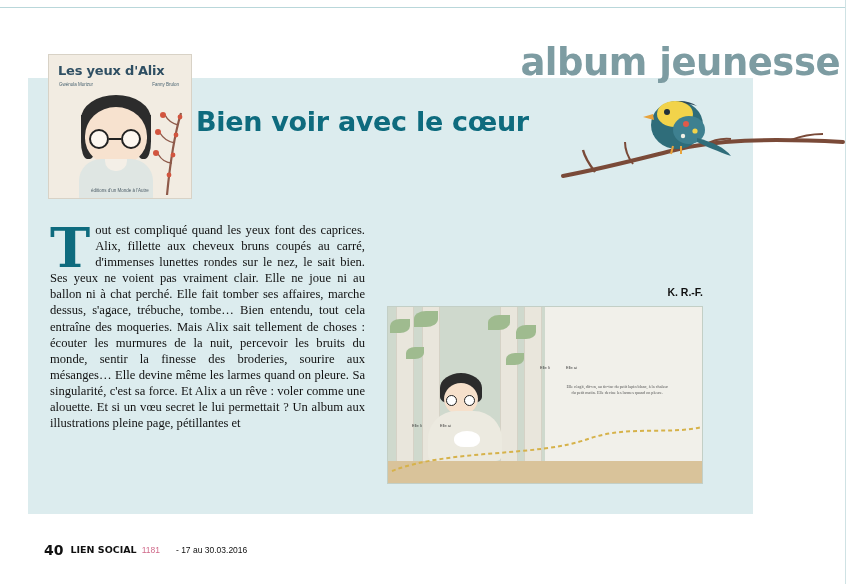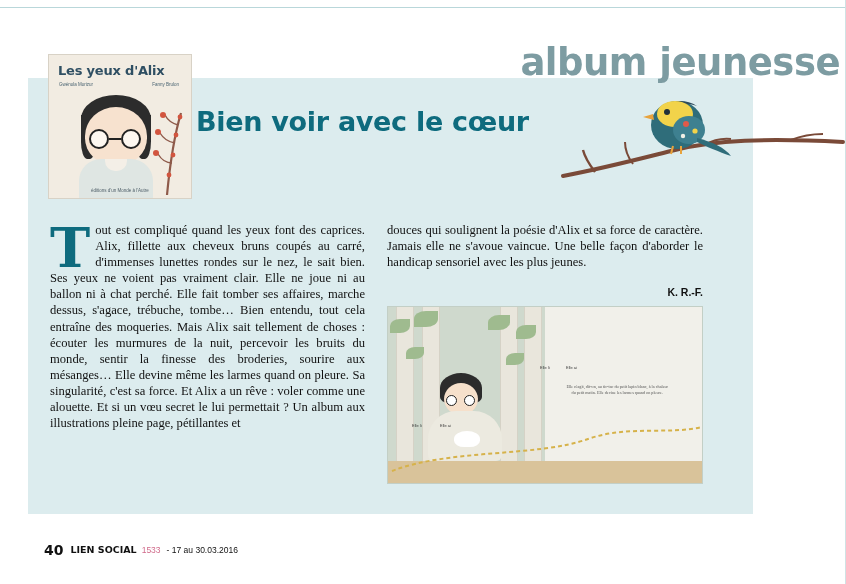--- a/index.html
+++ b/index.html
@@ -388,21 +388,21 @@
     font-family: "Liberation Sans", sans-serif;
     font-size: 8.5px;
     color: #d06a8a;
     margin-left: 5px;
     vertical-align: middle;
   }
   .f-date {
     font-family: "Liberation Sans", sans-serif;
     font-size: 8.5px;
     color: #111;
-    margin-left: 6px;
+    margin-left: 16px;
     vertical-align: middle;
   }
 </style>
 </head>
 <body>
 
 <div class="page">
 
   <div class="top-rule"></div>
   <div class="right-rule"></div>
@@ -466,23 +466,20 @@
       <path d="M142 40 C158 44, 170 50, 176 58 C164 54, 150 48, 142 44 Z" fill="#2f6d7a"></path>
       <path d="M118 48 L116 56" stroke="#e8a33c" stroke-width="2"></path>
       <path d="M126 48 L126 56" stroke="#e8a33c" stroke-width="2"></path>
     </svg>
   </div>
 
   <div class="col left">
     <span class="dropcap">T</span><span>out est compliqué quand les yeux font des caprices. Alix, fillette aux cheveux bruns coupés au carré, d'immenses lunettes rondes sur le nez, le sait bien. Ses yeux ne voient pas vraiment clair. Elle ne joue ni au ballon ni à chat perché. Elle fait tomber ses affaires, marche dessus, s'agace, trébuche, tombe… Bien entendu, tout cela entraîne des moqueries. Mais Alix sait tellement de choses : écouter les murmures de la nuit, percevoir les bruits du monde, sentir la finesse des broderies, sourire aux mésanges… Elle devine même les larmes quand on pleure. Sa singularité, c'est sa force. Et Alix a un rêve : voler comme une alouette. Et si un vœu secret le lui permettait ? Un album aux illustrations pleine page, pétillantes et</span>
   </div>
 
-  <div class="col right">
-    <span>douces qui soulignent la poésie d'Alix et sa force de caractère. Jamais elle ne s'avoue vaincue. Une belle façon d'aborder le handicap sensoriel avec les plus jeunes.</span>
-  </div>
 
   <div class="byline">K. R.-F.</div>
 
   <div class="photo">
     <div class="ph-page-r"></div>
     <div class="tree" style="left:8px;"></div>
     <div class="tree" style="left:34px;"></div>
     <div class="tree" style="left:112px;"></div>
     <div class="tree" style="left:136px;"></div>
     <div class="leaf" style="left:2px;top:12px;width:20px;height:14px;"></div>
@@ -502,16 +499,16 @@
     <div class="ph-note" style="left:178px;top:58px;">Elle ai</div>
     <div class="ph-note" style="left:24px;top:116px;">Elle li</div>
     <div class="ph-note" style="left:52px;top:116px;">Elle ai</div>
     <div class="ph-text">Elle réagit, dit-on, au tic-tac du petit lapin blanc, à la chaleur du petit matin. Elle devine les larmes quand on pleure.</div>
     <svg style="position:absolute;left:0;bottom:0;" width="316" height="70">
       <path d="M4 58 C60 36, 150 44, 200 26 C240 12, 280 22, 314 14" stroke="#d6b24a" stroke-width="2" fill="none" stroke-dasharray="4 3"></path>
     </svg>
   </div>
 
   <div class="footer">
-    <span class="f-num">40</span><span class="f-name">LIEN SOCIAL</span><span class="f-iss">1533</span><span class="f-date">- 17 au 30.03.2016</span>
+    <span class="f-num">40</span><span class="f-name">LIEN SOCIAL</span><span class="f-iss">1181</span><span class="f-date">- 17 au 30.03.2016</span>
   </div>
 
 </div>
 
 </body></html>

